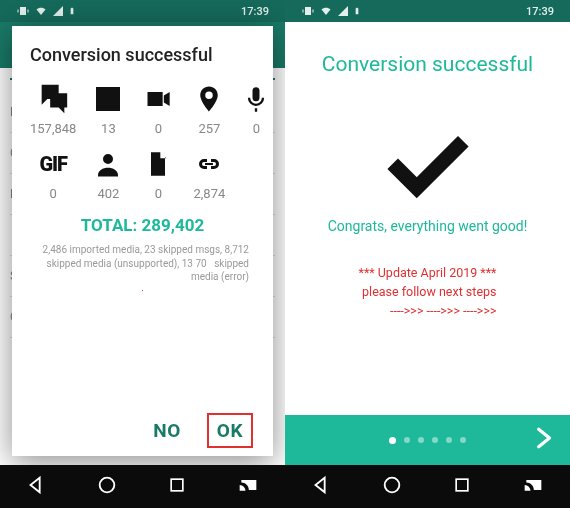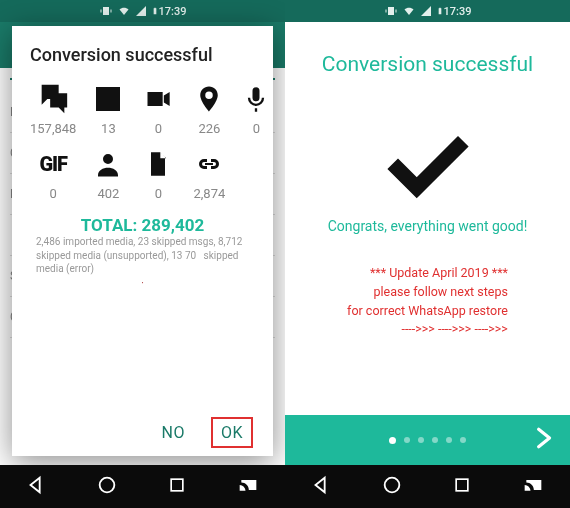--- a/index.html
+++ b/index.html
@@ -1,20 +1,20 @@
 <!DOCTYPE html>
 <html><head>
 <meta charset="utf-8">
 <style>
   html,body{margin:0;padding:0;font-family:Roboto,Arial,sans-serif;background:#fff}
   .stage{width:570px;height:508px;display:flex;position:relative;background:#111}
   .phone{width:285px;height:508px;position:relative;overflow:hidden;background:#1a7a68}
 
   
-  .status{height:22px;background:#156a5b;display:flex;align-items:center;justify-content:center;padding:0 24px;color:#e3efec;font-size:11px;font-weight:500;}
+  .status{height:22px;background:#156a5b;display:flex;align-items:center;justify-content:space-between;padding:0 16px;color:#e3efec;font-size:11px;font-weight:500;}
   .status .icons{display:flex;gap:4px;align-items:center}
   .status svg{fill:#e3efec}
 
   
   .appbar{height:46px;background:#1a7a68}
 
   
   .bglist{position:absolute;top:68px;left:0;right:0;bottom:43px;background:#fff;padding:10px 0}
   .bglist .hr{height:2px;background:#1a7a68;margin:0 10px 12px}
   .bglist .row{height:40px;border-bottom:1px solid #ddd;margin:0 10px;display:flex;align-items:center;color:#888;font-size:12px}
@@ -22,24 +22,24 @@
   
   .dialog{position:absolute;top:26px;left:12px;right:12px;bottom:52px;background:#fff;box-shadow:0 6px 30px rgba(0,0,0,.45);display:flex;flex-direction:column;padding:18px 18px 10px}
   .dialog-title{font-size:18px;color:#222;margin-bottom:14px;font-weight:500}
   .stat-grid{display:grid;grid-template-columns:repeat(5,1fr);gap:8px 14px;justify-items:center}
   .stat{display:flex;flex-direction:column;align-items:center;width:100%}
   .stat .ico{height:40px;display:flex;align-items:center;justify-content:flex-end}
   .stat .ico svg{fill:#111}
   .stat .cnt{font-size:13px;color:#888;margin-top:2px}
   .gif{font-weight:900;font-size:20px;letter-spacing:-1px;color:#111}
   .total{color:#1eb99b;font-weight:700;font-size:17px;text-align:center;margin-top:14px}
-  .footnote{font-size:10px;color:#999;text-align:left;line-height:1.35;margin-top:0;padding:0 6px}
+  .footnote{font-size:10px;color:#999;text-align:right;line-height:1.35;margin-top:8px;padding:0 6px}
   .dotline{text-align:center;color:#a33;font-size:10px;margin-top:2px}
   .dlg-buttons{display:flex;justify-content:flex-end;gap:24px;margin-top:auto;padding:10px 6px 2px}
-  .dlg-btn{font-size:16px;font-weight:400;color:#1a7a68;letter-spacing:.5px;cursor:pointer;padding:2px 6px}
+  .dlg-btn{font-size:19px;font-weight:700;color:#1a7a68;letter-spacing:.5px;cursor:pointer;padding:2px 6px}
   .dlg-btn.ok{outline:2px solid #e03030;outline-offset:2px}
 
   
   .right-body{position:absolute;top:22px;left:0;right:0;bottom:43px;background:#fff;display:flex;flex-direction:column;align-items:center}
   .r-title{color:#1eb99b;font-size:21px;font-weight:400;margin-top:30px}
   .check{margin-top:48px}
   .congrats{color:#1eb99b;font-size:14px;}
   .update{color:#e03030;font-size:12.5px;text-align:right;line-height:1.5;margin-top:30px}
   .pager{position:absolute;bottom:0;left:0;right:0;height:50px;background:#1eb99b;display:flex;align-items:center;justify-content:center}
   .dots{display:flex;gap:8px;align-items:center}
@@ -115,21 +115,21 @@
               </svg>
             </div>
           <div class="cnt">0</div>
         </div>
         <div class="stat">
           <div class="ico">
               <svg width="30" height="36" viewBox="0 0 24 24">
                 <path d="M12 2C8 2 5 5 5 9c0 5 7 13 7 13s7-8 7-13c0-4-3-7-7-7zm0 10a3 3 0 110-6 3 3 0 010 6z"></path>
               </svg>
             </div>
-          <div class="cnt">226</div>
+          <div class="cnt">257</div>
         </div>
         <div class="stat">
           <div class="ico">
               <svg width="28" height="36" viewBox="0 0 24 24">
                 <path d="M12 2a3 3 0 013 3v6a3 3 0 01-6 0V5a3 3 0 013-3zm-7 9a7 7 0 0014 0h-2a5 5 0 01-10 0H5zm6 9h2v3h-2z"></path>
               </svg>
             </div>
           <div class="cnt">0</div>
         </div>
         <div class="stat">
@@ -213,21 +213,20 @@
       <div class="r-title">Conversion successful</div>
       <div class="check">
         <svg width="120" height="90" viewBox="0 0 24 24">
             <path d="M4 12l5 5L20 6" stroke="#111" stroke-width="4" fill="none" stroke-linecap="square"></path>
           </svg>
       </div>
       <div class="congrats">Congrats, everything went good!</div>
       <div class="update">
         <div>*** Update April 2019 ***</div>
         <div>please follow next steps</div>
-        <div>for correct WhatsApp restore</div>
         <div>----&gt;&gt;&gt; ----&gt;&gt;&gt; ----&gt;&gt;&gt;</div>
       </div>
 
       <div class="pager">
         <div class="dots">
           <div class="dot on"></div>
           <div class="dot"></div>
           <div class="dot"></div>
           <div class="dot"></div>
           <div class="dot"></div>

